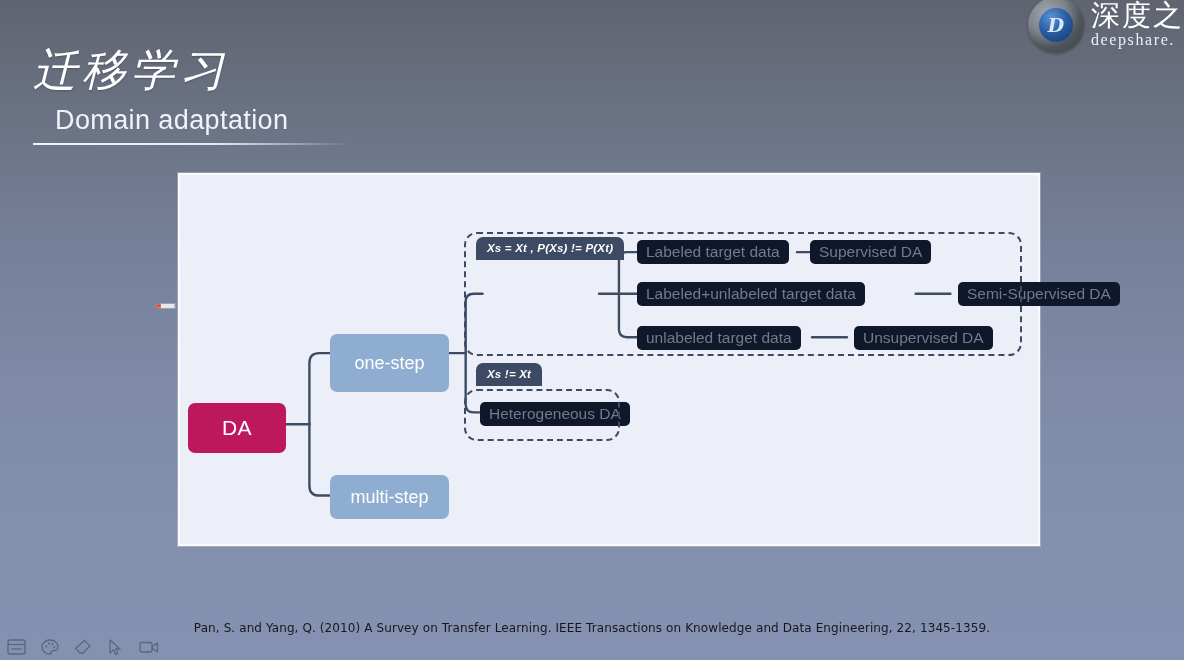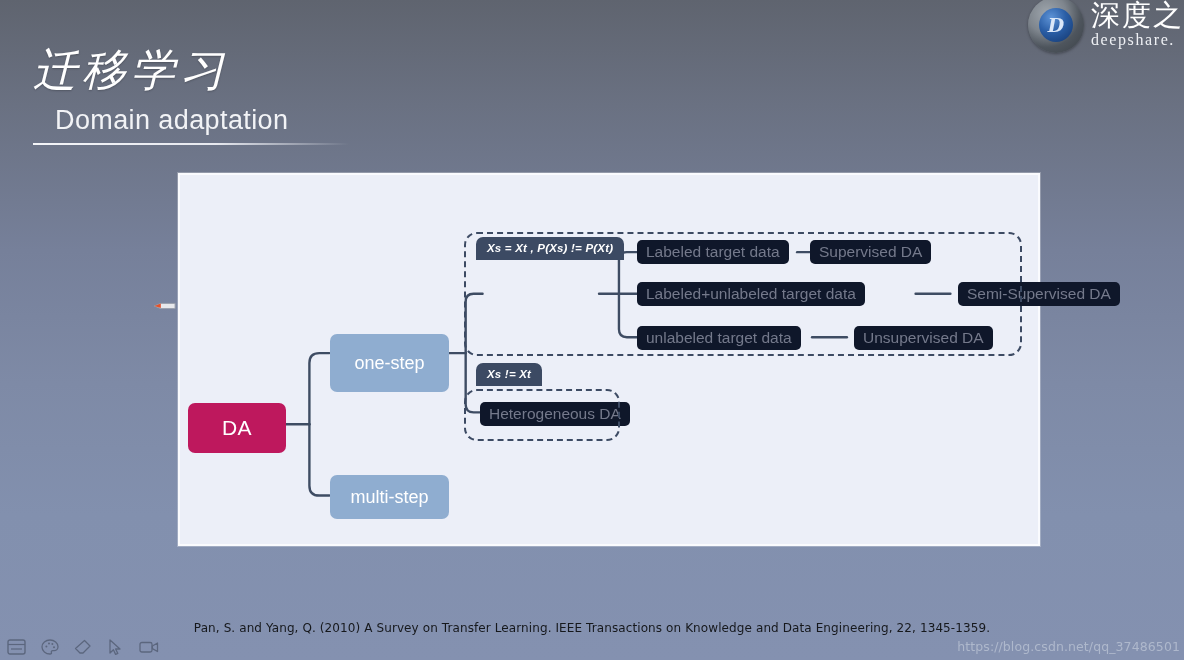--- a/index.html
+++ b/index.html
@@ -310,21 +310,20 @@
 
     </div>
   </div>
 
   <svg id="pen-cursor" viewBox="0 0 24 24">
     <path d="M3 21 L6 14 L17 3 L21 7 L10 18 Z" fill="#e8e9ec" stroke="#9aa0ab" stroke-width="1"></path>
     <path d="M3 21 L6 14 L9.5 17.5 Z" fill="#e2512c"></path>
   </svg>
 
   <div id="citation">Pan, S. and Yang, Q. (2010) A Survey on Transfer Learning. IEEE Transactions on Knowledge and Data Engineering, 22, 1345-1359.</div>
-  <div id="watermark">https://blog.csdn.net/qq_37486501</div>
 
   <div id="toolbar">
     <div class="tool-icon">
       <svg width="19" height="16" viewBox="0 0 19 16">
         <rect x="1" y="1" width="17" height="14" rx="2" fill="none" stroke="#3b4456" stroke-width="1.4"></rect>
         <line x1="1" y1="5.5" x2="18" y2="5.5" stroke="#3b4456" stroke-width="1.2"></line>
         <line x1="4" y1="10" x2="15" y2="10" stroke="#3b4456" stroke-width="1.2"></line>
       </svg>
     </div>
     <div class="tool-icon">

